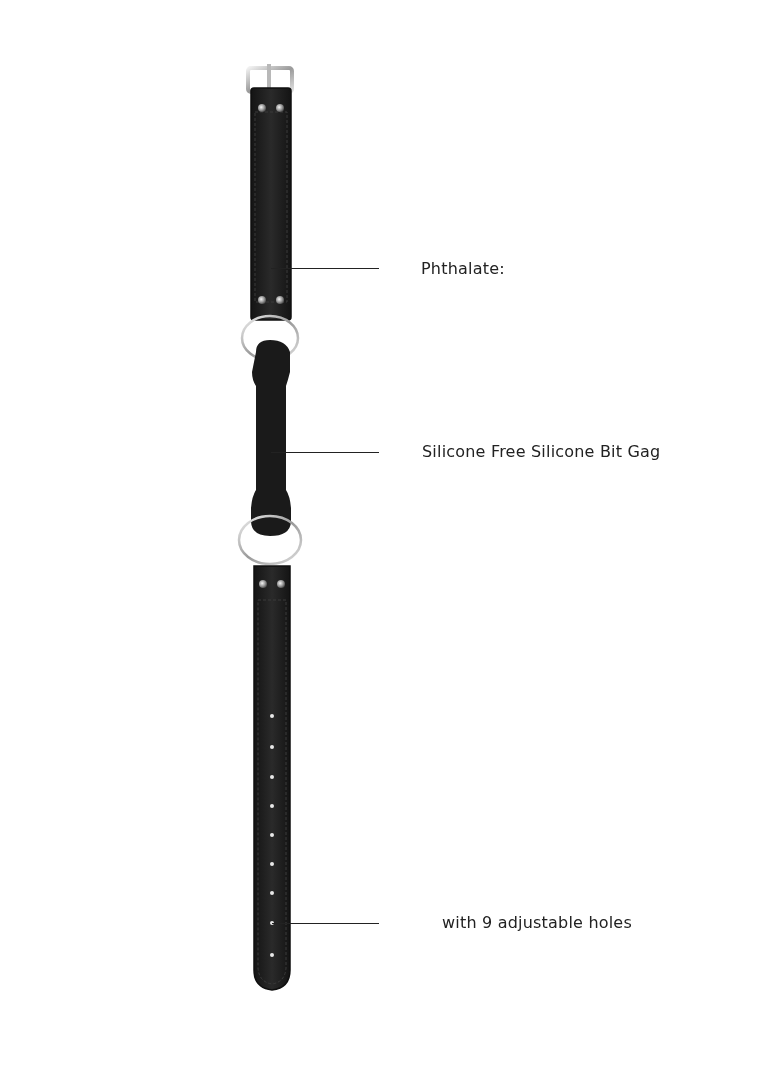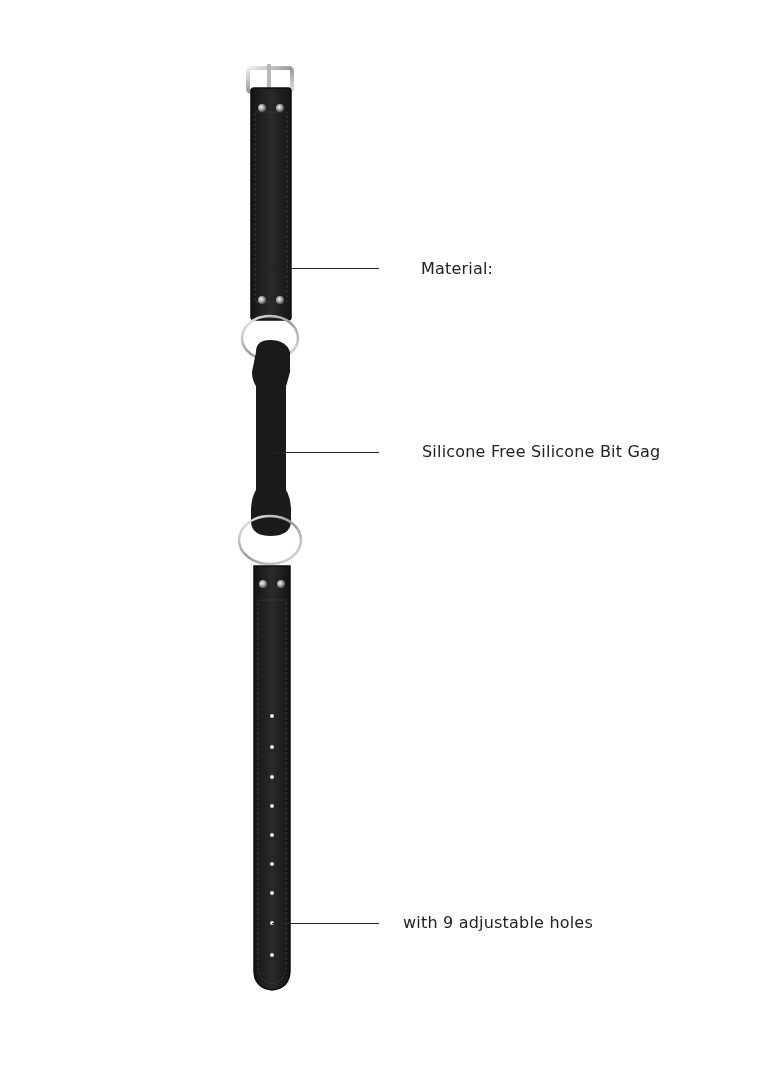--- a/index.html
+++ b/index.html
@@ -67,22 +67,22 @@
       <circle cx="272" cy="955" r="2"></circle>
     </g>
   </g>
 </svg>
 
 <div class="callout" style="left:271px; top:268px; width:108px;"></div>
 <div class="callout" style="left:271px; top:452px; width:108px;"></div>
 <div class="callout" style="left:272px; top:923px; width:107px;"></div>
 
 <div class="label" style="left:421px; top:259px;">
-  <div>Material:</div>
+  <div>Phthalate:</div>
 </div>
 
 <div class="label" style="left:422px; top:442px;">
   <div>Silicone Free Silicone Bit Gag</div>
 </div>
 
-<div class="label" style="left:403px; top:913px;text-align:right;">
+<div class="label" style="left:442px; top:913px;text-align:right;">
   <div>with 9 adjustable holes</div>
 </div>
 
 </body></html>

